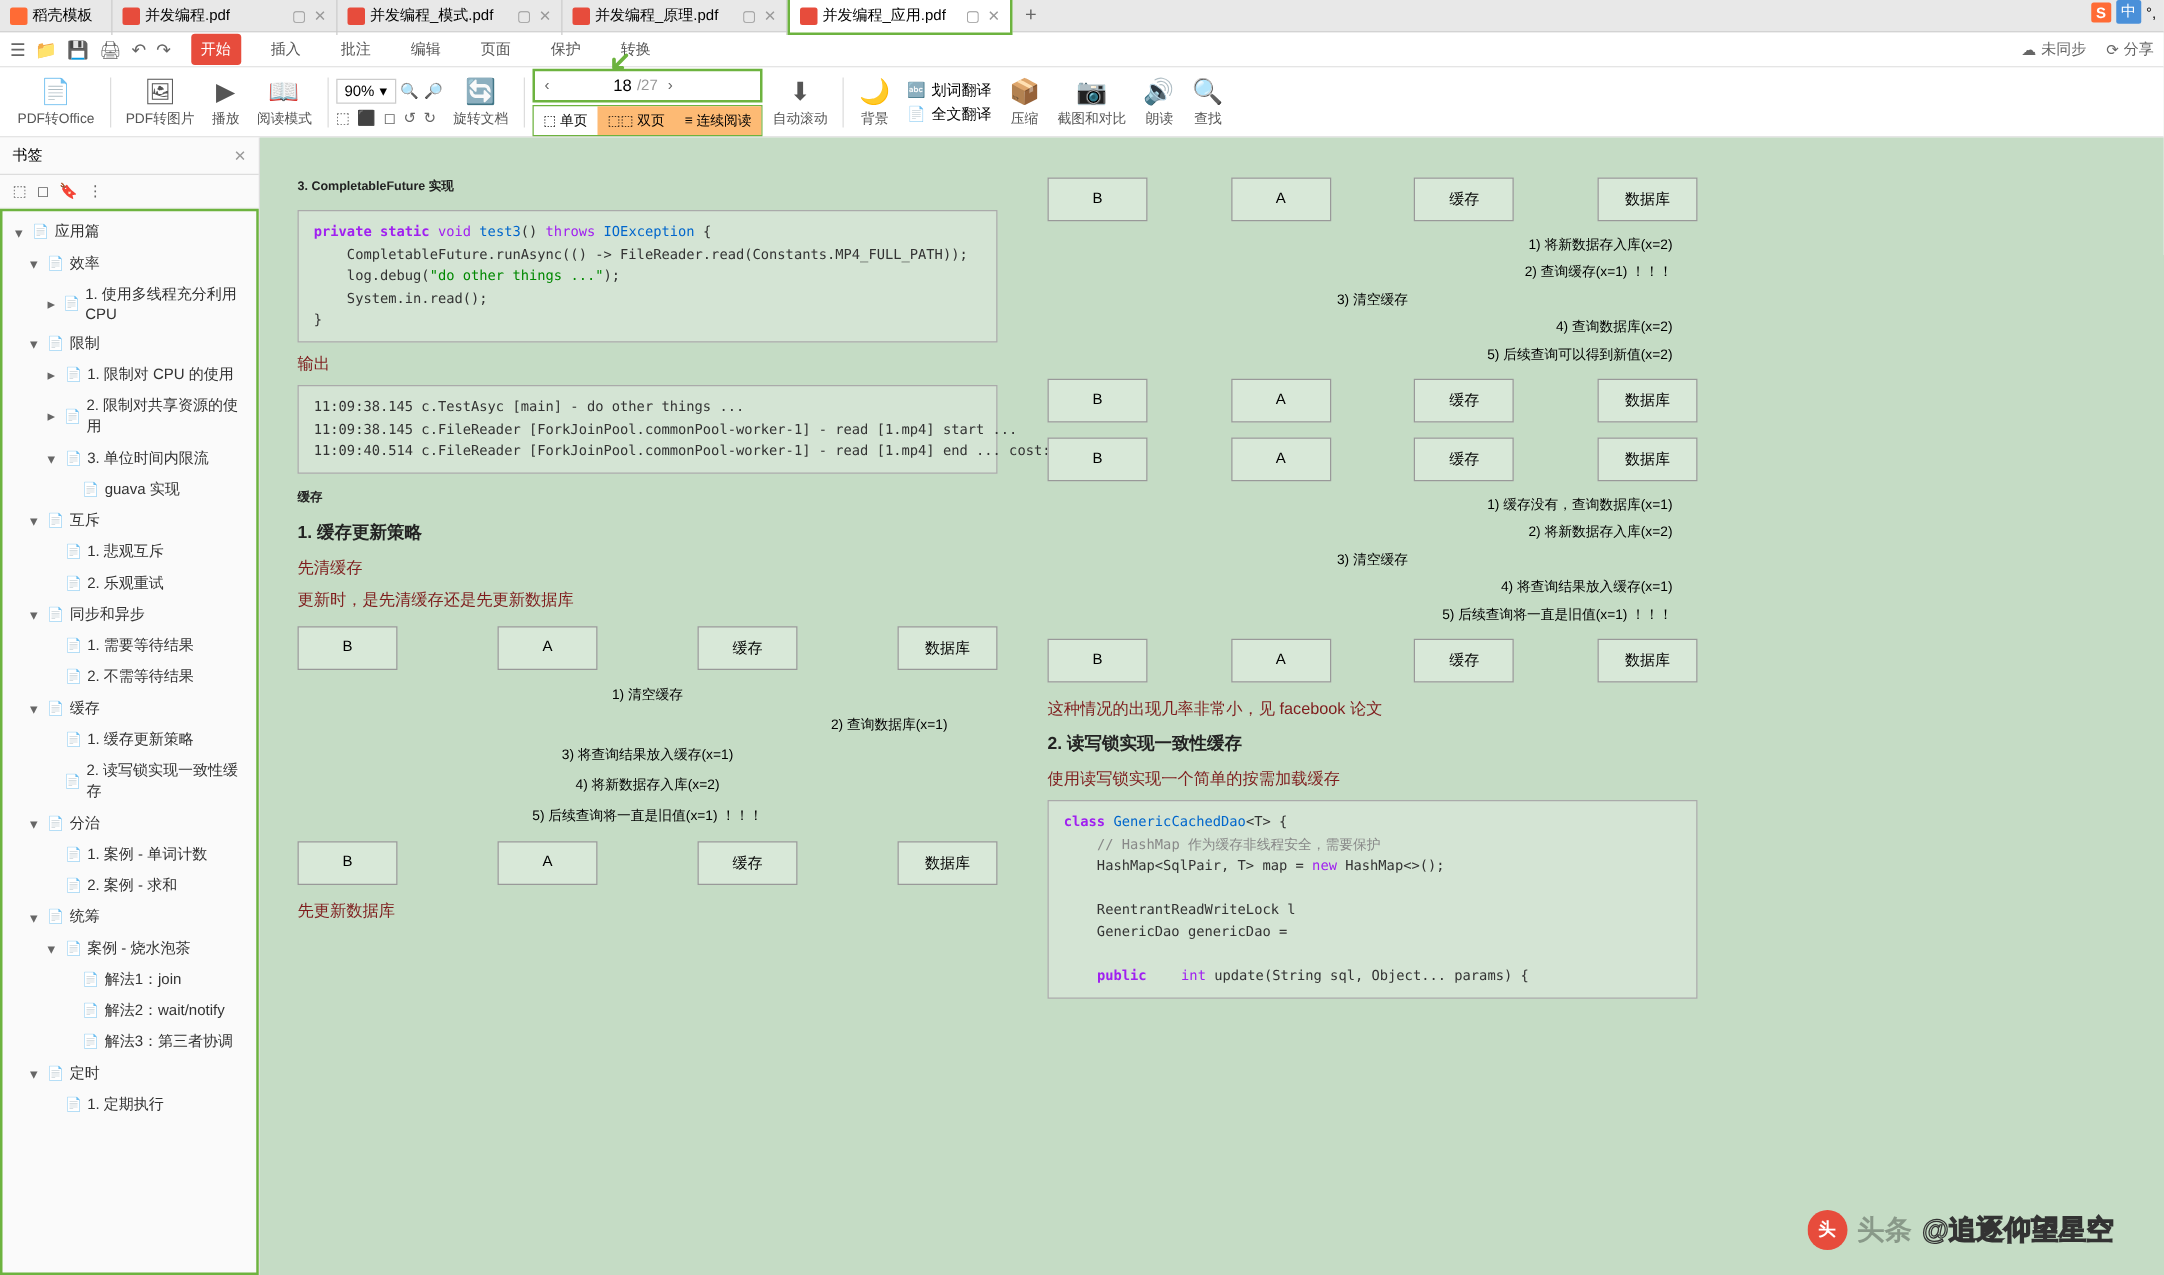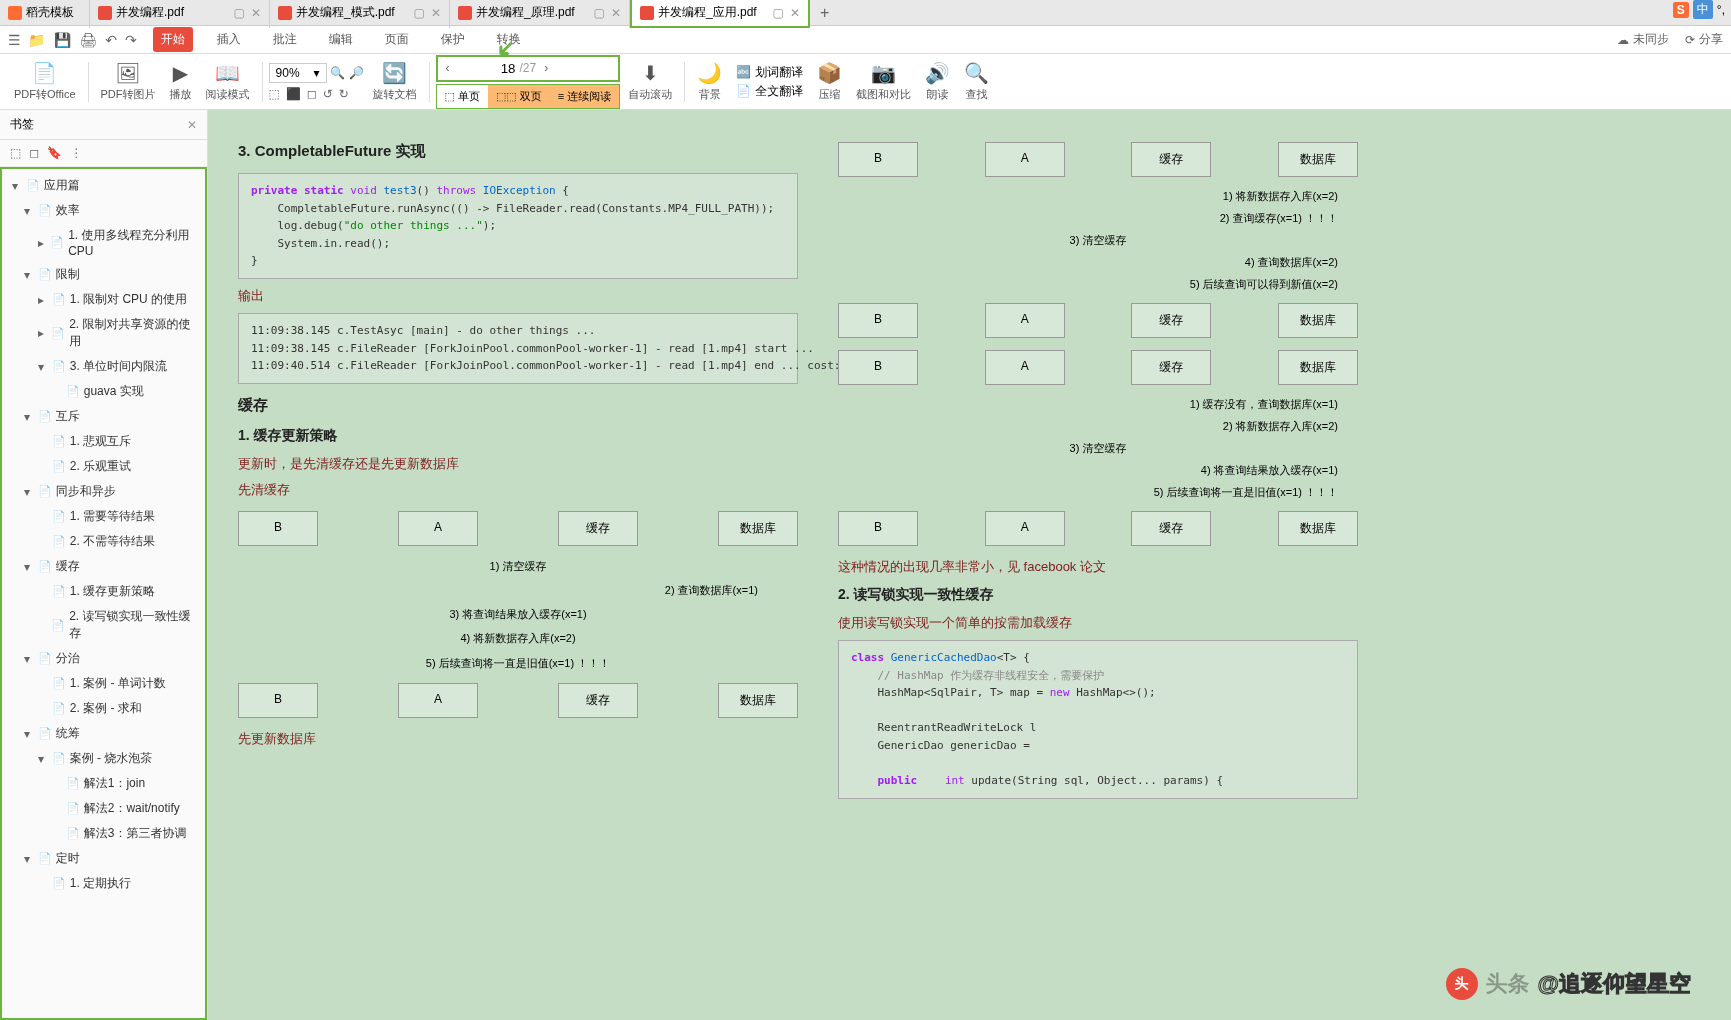--- a/index.html
+++ b/index.html
@@ -27,21 +27,21 @@
     .menu-tab { padding: 4px 8px; cursor: pointer; color: #555; }
     .menu-tab.active { background: #e74c3c; color: white; border-radius: 3px; }
     .sync-area { margin-left: auto; display: flex; align-items: center; gap: 4px; color: #666; }
     
     
     .toolbar { display: flex; align-items: center; height: 56px; background: #fff; border-bottom: 1px solid #ddd; padding: 0 8px; gap: 2px; }
     .tool-group { display: flex; flex-direction: column; align-items: center; padding: 0 6px; cursor: pointer; color: #555; }
     .tool-icon { font-size: 20px; height: 24px; display: flex; align-items: center; }
     .tool-label { font-size: 11px; margin-top: 2px; }
     .tool-sep { width: 1px; height: 40px; background: #ddd; margin: 0 4px; }
-    .zoom-select { display: flex; align-items: flex-end; border: 1px solid #ccc; padding: 2px 6px; gap: 14px; }
+    .zoom-select { display: flex; align-items: flex-end; border: 1px solid #ccc; padding: 2px 6px; gap: 4px; }
     .page-nav { display: flex; align-items: center; gap: 2px; border: 2px solid #6db33f; padding: 2px; }
     .page-input { width: 60px; text-align: right; border: none; outline: none; padding: 2px; }
     .page-total { color: #999; }
     .nav-btn { padding: 2px 6px; cursor: pointer; color: #666; }
     .view-modes { display: flex; border: 1px solid #6db33f; }
     .view-mode { padding: 4px 8px; cursor: pointer; font-size: 11px; }
     .view-mode.active { background: #fdba74; }
     .green-arrow { position: absolute; color: #6db33f; font-size: 24px; }
     
     
@@ -58,21 +58,21 @@
     .indent-1 { padding-left: 18px; }
     .indent-2 { padding-left: 32px; }
     .indent-3 { padding-left: 46px; }
     
     
     .content { flex: 1; background: #c5dcc5; overflow: auto; padding: 20px 30px; display: flex; gap: 40px; }
     .page { background: transparent; }
     .page-left { width: 560px; }
     .page-right { width: 520px; }
     
-    h3 { font-size: 15px; font-weight: bold; margin: 12px 0; color: #222; }
+    h3 { font-size: 10px; font-weight: bold; margin: 12px 0; color: #222; }
     h4 { font-size: 14px; font-weight: bold; margin: 10px 0; color: #222; }
     .code-block { background: #d4e4d4; border: 1px solid #aaa; padding: 8px 12px; font-family: Consolas, monospace; font-size: 11px; line-height: 1.6; margin: 8px 0; white-space: pre; color: #333; }
     .kw-private { color: #a020f0; font-weight: bold; }
     .kw-void { color: #a020f0; }
     .kw-throws { color: #a020f0; }
     .kw-new { color: #a020f0; }
     .kw-int { color: #a020f0; margin-left: 21px; }
     .str { color: #008800; }
     .cls { color: #0066cc; }
     .cmt { color: #888; }
@@ -411,22 +411,22 @@
     CompletableFuture.runAsync(() -&gt; FileReader.read(Constants.MP4_FULL_PATH));
     log.debug(<span class="str">"do other things ..."</span>);
     System.in.read();
 }</div>
       <p class="para">输出</p>
       <div class="code-block">11:09:38.145 c.TestAsyc [main] - do other things ...
 11:09:38.145 c.FileReader [ForkJoinPool.commonPool-worker-1] - read [1.mp4] start ...
 11:09:40.514 c.FileReader [ForkJoinPool.commonPool-worker-1] - read [1.mp4] end ... cost: 2369 ms</div>
       <h3>缓存</h3>
       <h4>1. 缓存更新策略</h4>
+      <p class="para">先清缓存</p>
       <p class="para">更新时，是先清缓存还是先更新数据库</p>
-      <p class="para">先清缓存</p>
       <div class="seq-diagram">
         <div class="seq-boxes">
           <div class="seq-box">B</div>
           <div class="seq-box">A</div>
           <div class="seq-box">缓存</div>
           <div class="seq-box">数据库</div>
         </div>
         <div style="padding:8px 40px;font-size:11px;line-height:2.2">
           <div style="text-align:center">1) 清空缓存</div>
           <div style="text-align:right">2) 查询数据库(x=1)</div>

